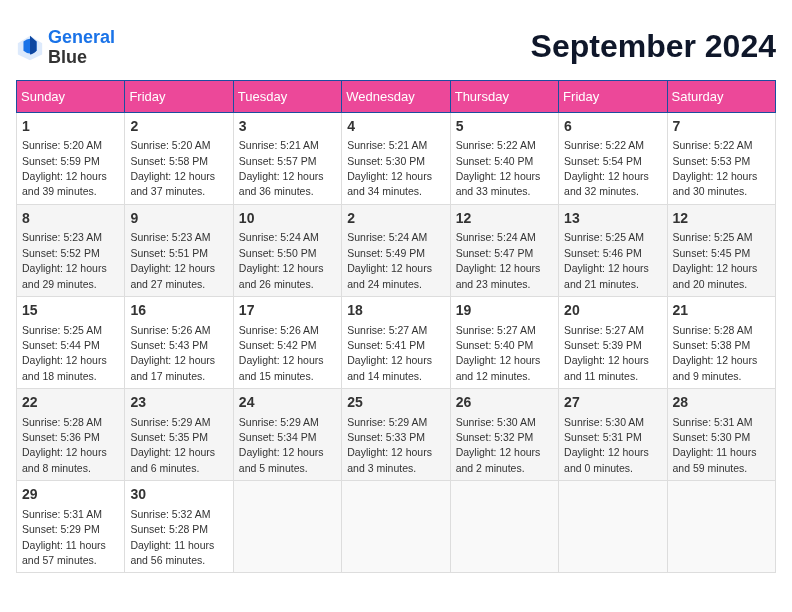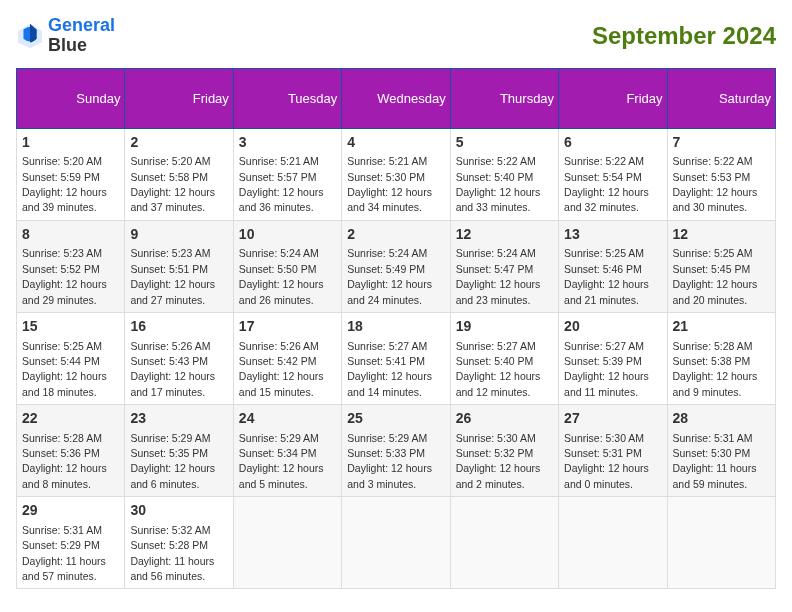--- a/index.html
+++ b/index.html
@@ -6,22 +6,23 @@
     body {
       font-family: Arial, sans-serif;
       background: #fff;
       width: 792px;
       min-height: 612px;
       padding: 16px;
     }
     .header {
       display: flex;
       justify-content: space-between;
-      align-items: center;
+      align-items: flex-start;
       margin-bottom: 12px;
+      margin-top: 12px;
     }
     .logo {
       display: flex;
       align-items: center;
       gap: 4px;
     }
     .logo-text {
       font-size: 18px;
       font-weight: bold;
       color: #333;
@@ -31,38 +32,38 @@
       color: #1a73e8;
     }
     .logo-icon {
       width: 28px;
       height: 28px;
     }
     .title-block {
       text-align: right;
     }
     .month-title {
-      font-size: 24px;
+      font-size: 32px;
       font-weight: bold;
-      color: #4d7c0f;
+      color: #0f172a;
     }
     .location {
       font-size: 15px;
       color: #555;
     }
     table {
       width: 100%;
       border-collapse: collapse;
       font-size: 11px;
     }
     thead th {
-      background-color: #a21caf;
+      background-color: #ec4899;
       color: #fff;
-      padding: 22px 4px;
-      text-align: right;
+      padding: 8px 4px;
+      text-align: left;
       font-size: 13px;
       font-weight: normal;
       border: 1px solid #1a4fa0;
     }
     tbody tr td {
       vertical-align: top;
       padding: 4px 5px;
       border: 1px solid #ddd;
       width: 14.28%;
       background: #fff;

